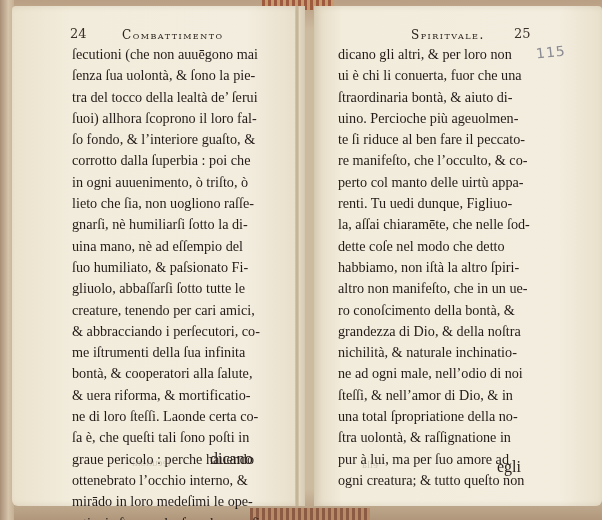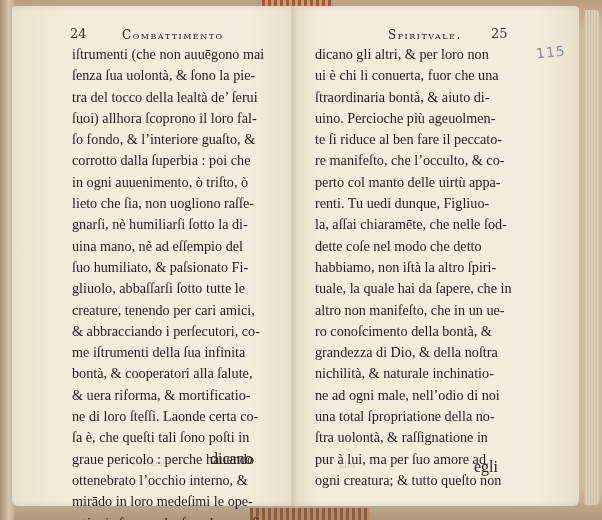--- a/index.html
+++ b/index.html
@@ -30,21 +30,21 @@
       background: #f1ead9;
     }
     .page.left {
       left: 12px; width: 285px;
       background: linear-gradient(90deg, #ebe2cd 0%, #f2ecdc 20%, #f3eddf 80%, #e6dcc6 100%);
       border-radius: 4px 0 0 6px;
       box-shadow: inset -3px 0 6px rgba(120,100,70,0.18);
       padding-left: 8px;
     }
     .page.right {
-      left: 291px; width: 288px;
+      left: 314px; width: 288px;
       background: linear-gradient(90deg, #e4dac3 0%, #f2ecdc 10%, #f3eddf 85%, #e9e0cb 100%);
       border-radius: 0 4px 6px 0;
       box-shadow: inset 3px 0 6px rgba(120,100,70,0.18);
     }
     .page-stack-right {
       position: absolute; left: 585px; top: 10px; width: 14px; height: 495px;
       background: repeating-linear-gradient(90deg, #ddd1b8 0 2px, #c9b89b 2px 3px);
       border-radius: 0 4px 4px 0;
     }
     .gutter {
@@ -86,21 +86,21 @@
 <div class="binding"></div>
 <div class="binding-left-edge"></div>
 <div class="spine-top"></div>
 <div class="spine-bottom"></div>
 <div class="page-stack-right"></div>
 
 <div class="page left">
   <span class="page-num" style="left:58px;">24</span>
   <span class="header" style="left:110px;text-align:right;">Combattimento</span>
   <div class="text-block" style="left:60px; top:38px;">
-    <span class="line">iſtrumenti (che non auuēgono mai</span>
+    <span class="line">ſecutioni (che non auuēgono mai</span>
     <span class="line">ſenza ſua uolontà, &amp; ſono la pie-</span>
     <span class="line">tra del tocco della lealtà de’ ſerui</span>
     <span class="line">ſuoi) allhora ſcoprono il loro fal-</span>
     <span class="line">ſo fondo, &amp; l’interiore guaſto, &amp;</span>
     <span class="line">corrotto dalla ſuperbia : poi che</span>
     <span class="line">in ogni auuenimento, ò triſto, ò</span>
     <span class="line">lieto che ſia, non uogliono raſſe-</span>
     <span class="line">gnarſi, nè humiliarſi ſotto la di-</span>
     <span class="line">uina mano, nè ad eſſempio del</span>
     <span class="line">ſuo humiliato, &amp; paſsionato Fi-</span>
@@ -132,26 +132,26 @@
     <span class="line">ui è chi li conuerta, fuor che una</span>
     <span class="line">ſtraordinaria bontà, &amp; aiuto di-</span>
     <span class="line">uino. Percioche più ageuolmen-</span>
     <span class="line">te ſi riduce al ben fare il peccato-</span>
     <span class="line">re manifeſto, che l’occulto, &amp; co-</span>
     <span class="line">perto col manto delle uirtù appa-</span>
     <span class="line">renti. Tu uedi dunque, Figliuo-</span>
     <span class="line">la, aſſai chiaramēte, che nelle ſod-</span>
     <span class="line">dette coſe nel modo che detto</span>
     <span class="line">habbiamo, non iſtà la altro ſpiri-</span>
-    <span class="line">tuale, la quale hai da ſapere, che in</span>
     <span class="line">altro non manifeſto, che in un ue-</span>
     <span class="line">ro conoſcimento della bontà, &amp;</span>
     <span class="line">grandezza di Dio, &amp; della noſtra</span>
     <span class="line">nichilità, &amp; naturale inchinatio-</span>
     <span class="line">ne ad ogni male, nell’odio di noi</span>
+    <span class="line">ſteſſi, &amp; nell’amor di Dio, &amp; in</span>
     <span class="line">una total ſpropriatione della no-</span>
     <span class="line">ſtra uolontà, &amp; raſſignatione in</span>
     <span class="line">pur à lui, ma per ſuo amore ad</span>
     <span class="line">ogni creatura; &amp; tutto queſto non</span>
 
   </div>
   <span class="catchword" style="left:183px; top:452px;">egli</span>
   <span class="ghost" style="left:48px; top:452px;">ella</span>
 </div>
 

